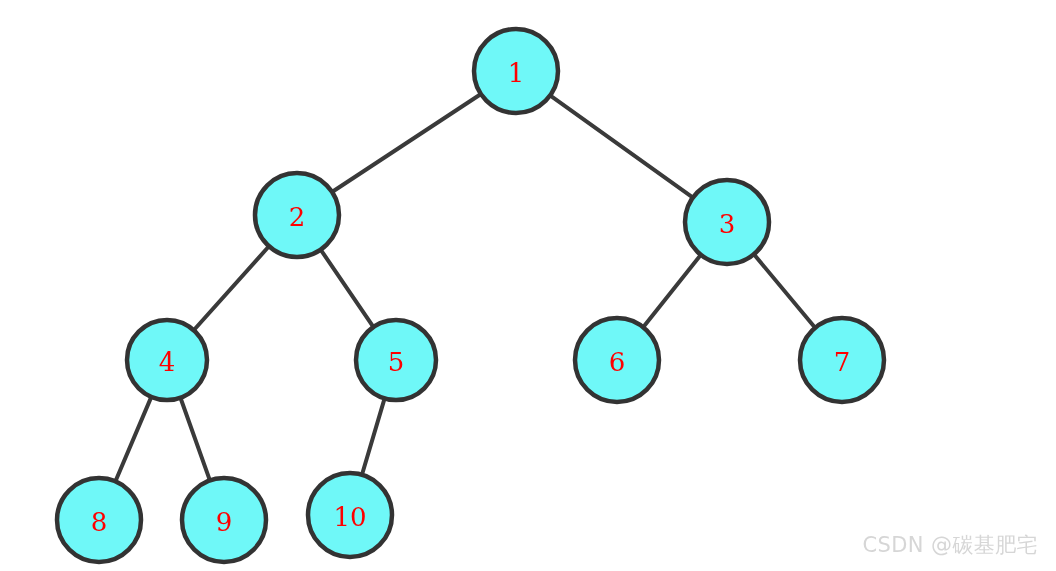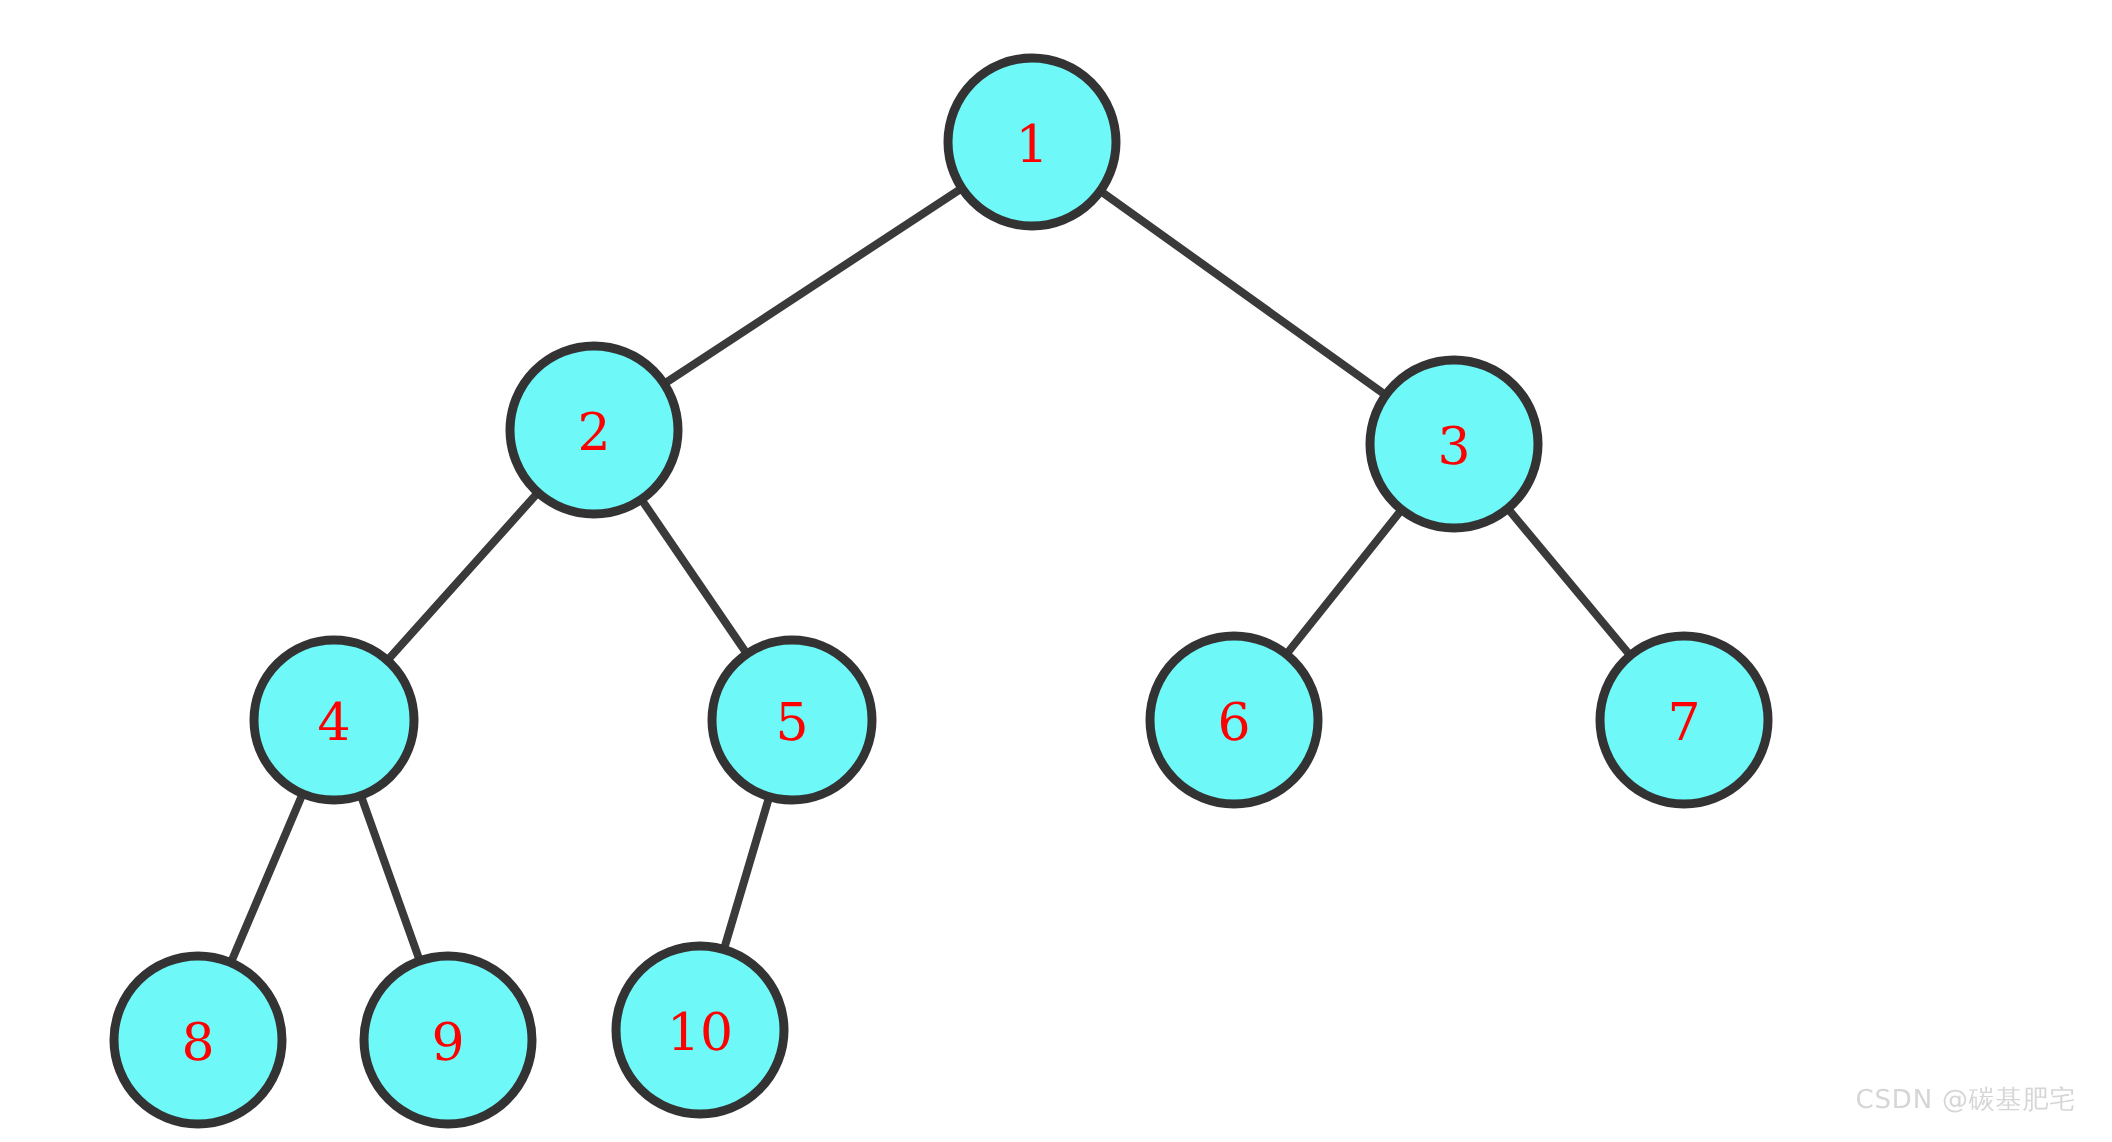--- a/index.html
+++ b/index.html
@@ -45,21 +45,21 @@
     font-size: 26px;
     text-anchor: middle;
     dominant-baseline: central;
   }
   .watermark {
     position: absolute;
     right: 18px;
     bottom: 12px;
     color: #d6d6d6;
     font-family: "DejaVu Sans", "Liberation Sans", sans-serif;
-    font-size: 13px;
+    font-size: 21px;
     letter-spacing: 0.4px;
     white-space: nowrap;
     user-select: none;
   }
 </style>
 </head>
 <body>
 
 <div id="canvas-wrap">
 

